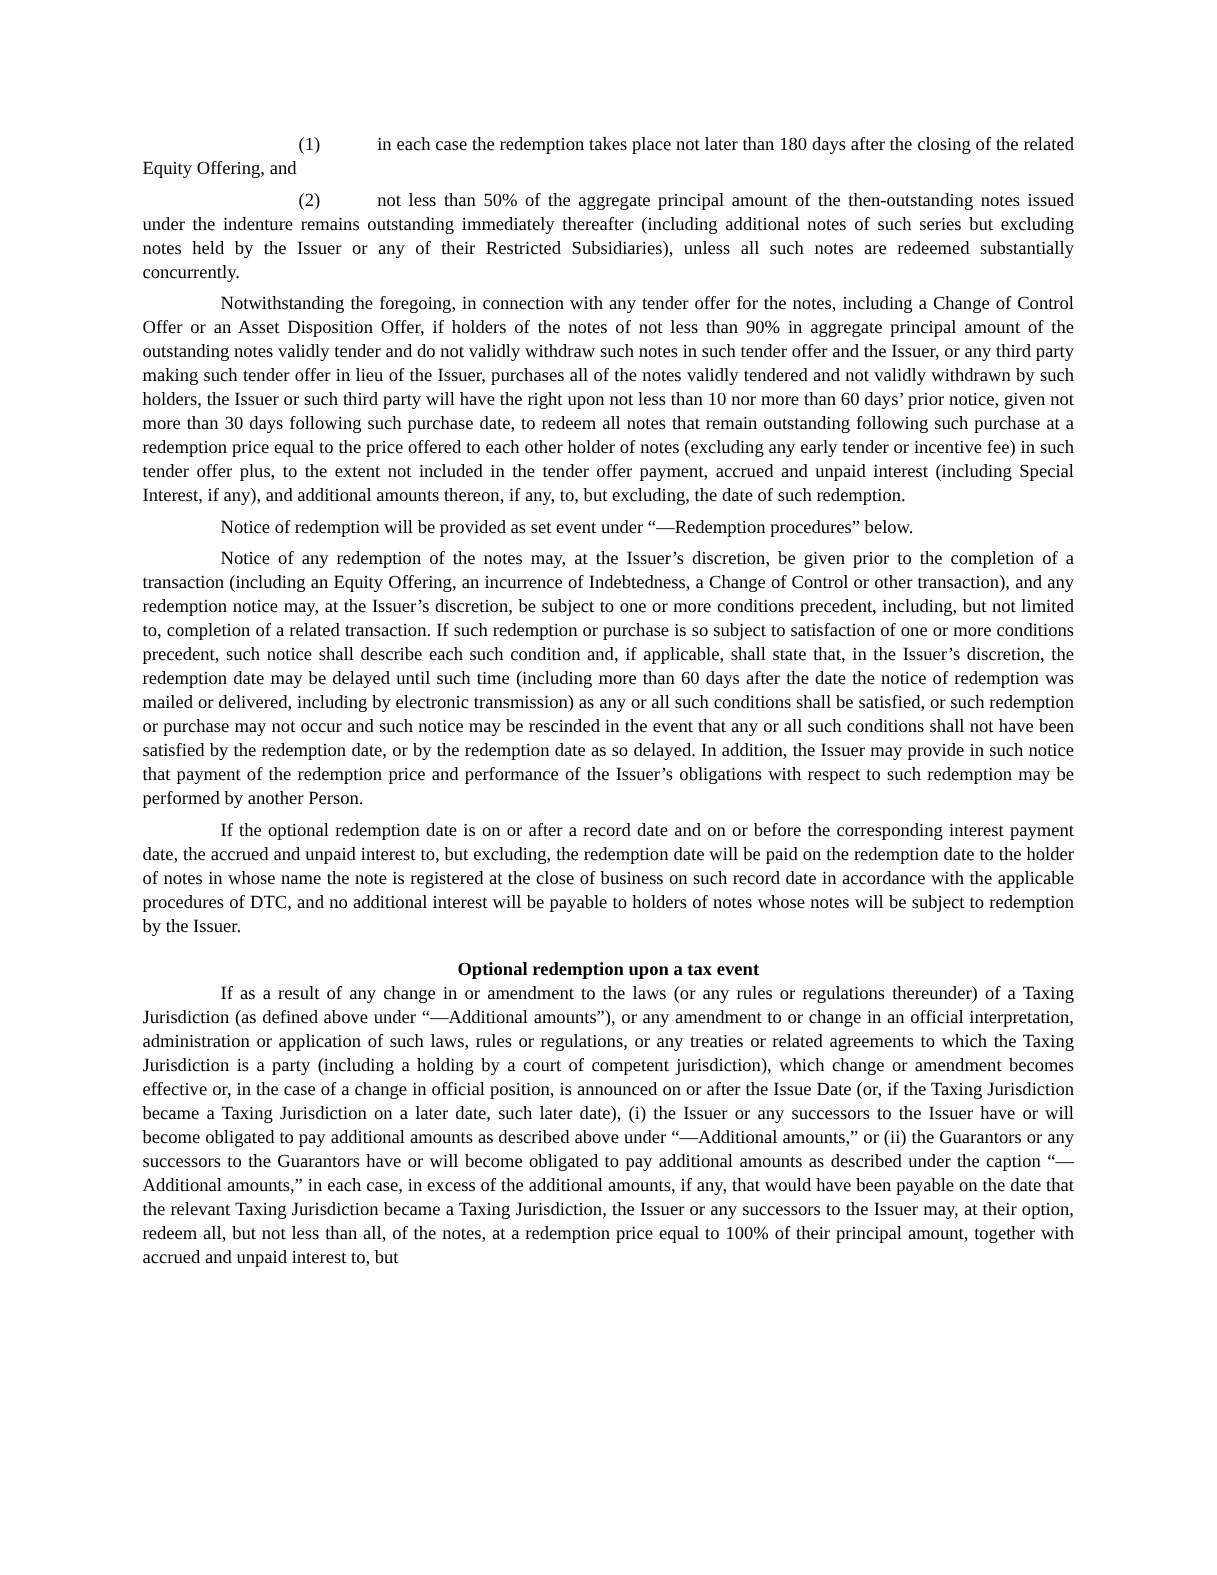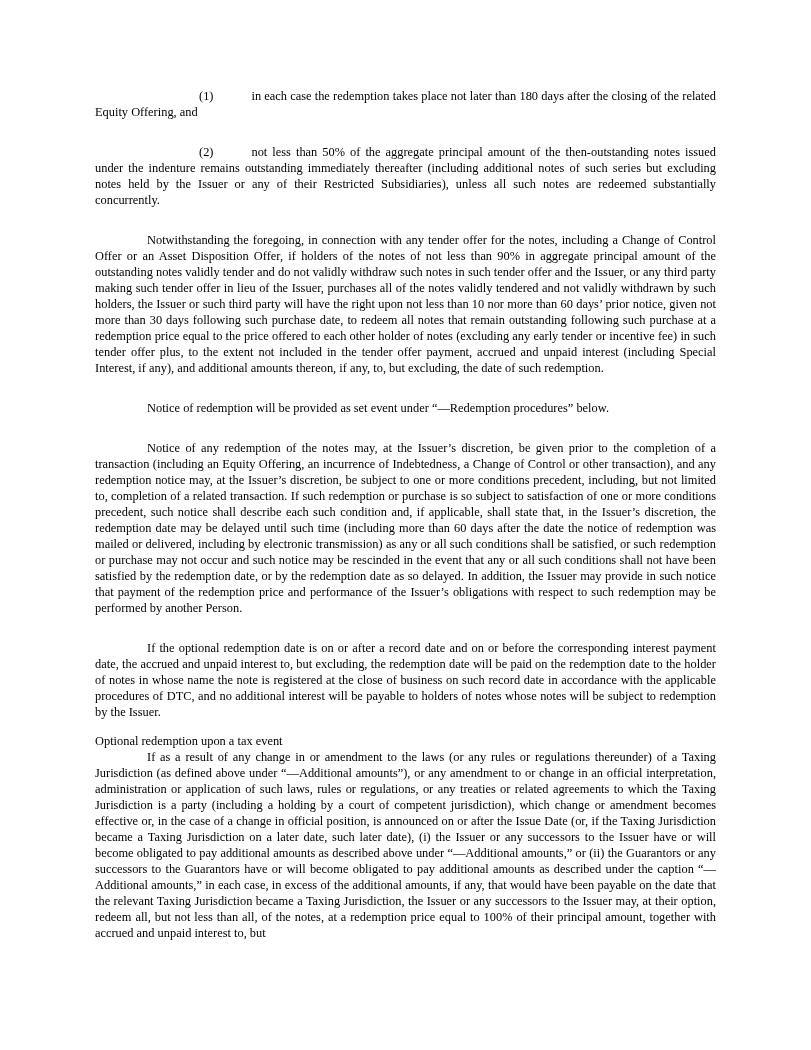--- a/index.html
+++ b/index.html
@@ -25,41 +25,41 @@
     width: 621px;
   }
   p.para {
     margin: 0 0 0 0;
     font-size: 12.4px;
     line-height: 16.0px;
     text-align: justify;
     text-justify: inter-word;
   }
   p.para + p.para {
-    margin-top: 24px;
+    margin-top: 5px;
   }
   .indent-1 {
     text-indent: 52px;
   }
   .indent-hang {
     margin-left: 52px;
   }
   .numlabel {
     display: inline-block;
   }
   .gap-wide {
     display: inline-block;
     width: 38px;
   }
   h3.section-heading {
     font-size: 12.4px;
     line-height: 16px;
-    font-weight: normal;
+    font-weight: bold;
     margin: 13px 0 0 0;
-    text-align: left;
+    text-align: center;
   }
   .page-number {
     position: absolute;
     left: 0;
     right: 0;
     bottom: 22px;
     text-align: center;
     font-size: 12.4px;
     font-family: "Liberation Serif", serif;
   }

